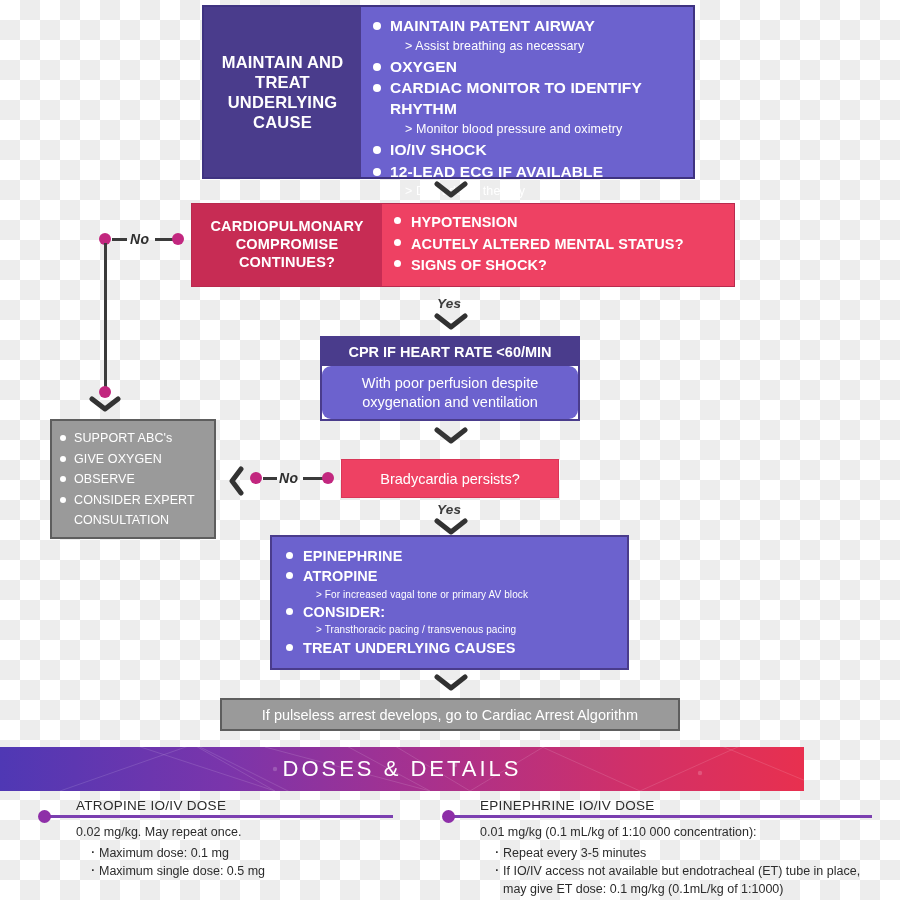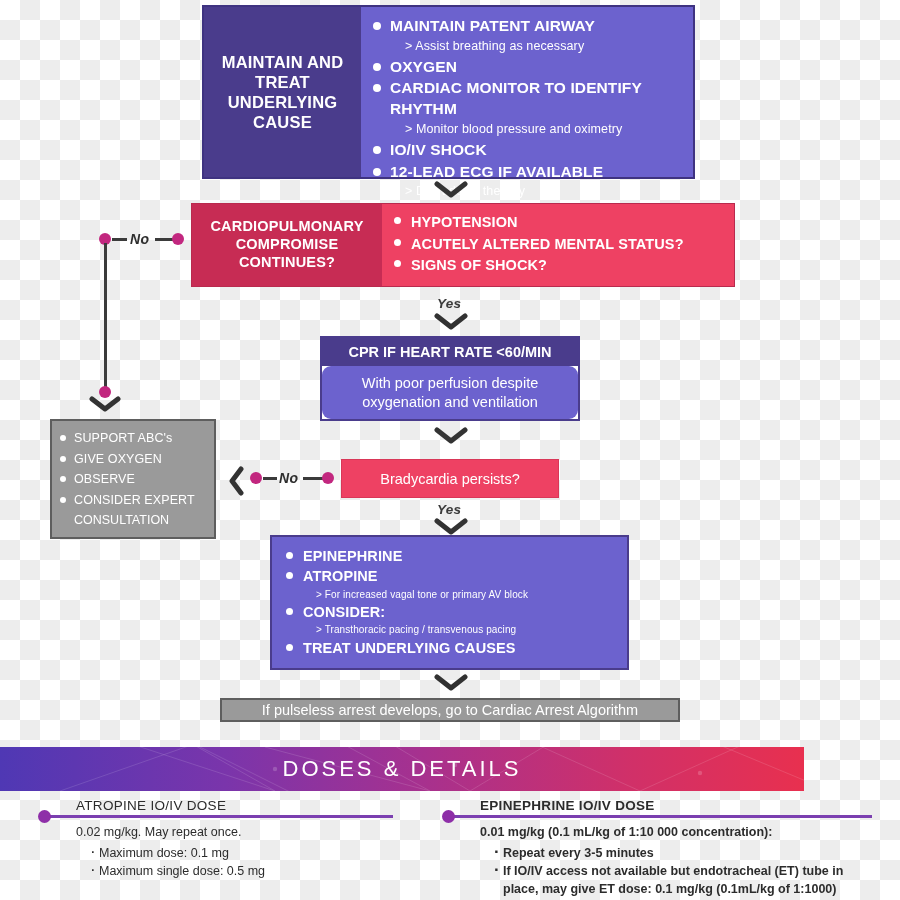--- a/index.html
+++ b/index.html
@@ -75,21 +75,21 @@
     display:flex;align-items:center;justify-content:center;}
 
   
   #box-meds{left:270px;top:535px;width:359px;height:135px;background:#6c62ce;
     border:2px solid #4a3c8c;padding:10px 0 0 14px;}
   #box-meds ul.bl li.main{font-size:14.5px;line-height:1.33;}
   #box-meds ul.bl li.main::before{top:5px;width:7px;height:7px;}
   #box-meds ul.bl li.sub{font-size:10px;padding-left:30px;}
 
   
-  #box-pulseless{left:220px;top:698px;width:460px;height:24px;background:#9a9a9a;
+  #box-pulseless{left:220px;top:698px;width:460px;height:33px;background:#9a9a9a;
     border:2px solid #5e5e5e;color:#fff;font-size:14.5px;
     display:flex;align-items:center;justify-content:center;}
 
   
   .chev{position:absolute;}
   .chev svg{display:block;}
   .yn{position:absolute;font-style:italic;font-weight:700;font-size:13.5px;
     color:#3a3a3a;letter-spacing:.3px;}
 
   
@@ -115,21 +115,21 @@
   .dose .rule::before{content:"";position:absolute;left:-10px;top:-5px;
     width:13px;height:13px;border-radius:50%;background:#8e2fa8;}
   .dose .dbody{margin-left:28px;margin-top:6px;}
   .dose .dlead{font-size:12.5px;color:#2c2c2c;line-height:1.4;}
   .dose ul.sublist{list-style:none;margin:3px 0 0 0;padding-left:14px;}
   .dose ul.sublist li{font-size:12.5px;color:#2c2c2c;line-height:1.4;
     position:relative;padding-left:9px;margin-bottom:1px;}
   .dose ul.sublist li::before{content:"\00B7";position:absolute;left:0;top:-2px;
     font-size:17px;line-height:1;color:#2c2c2c;}
   #dose-atropine{left:48px;top:798px;width:345px;}
-  #dose-epinephrine{left:452px;top:798px;width:420px;font-weight:bold;}
+  #dose-epinephrine{left:452px;top:798px;width:420px;}
 </style>
 </head>
 <body>
 
 <div class="stage">
 
   <div class="box" id="box-identify">
     <div class="left bx-title">MAINTAIN AND TREAT UNDERLYING CAUSE</div>
     <div class="right bx-body">
       <ul class="bl">

